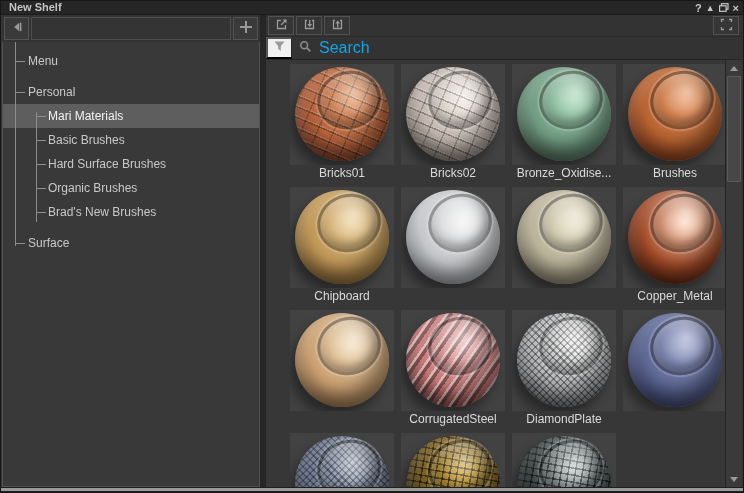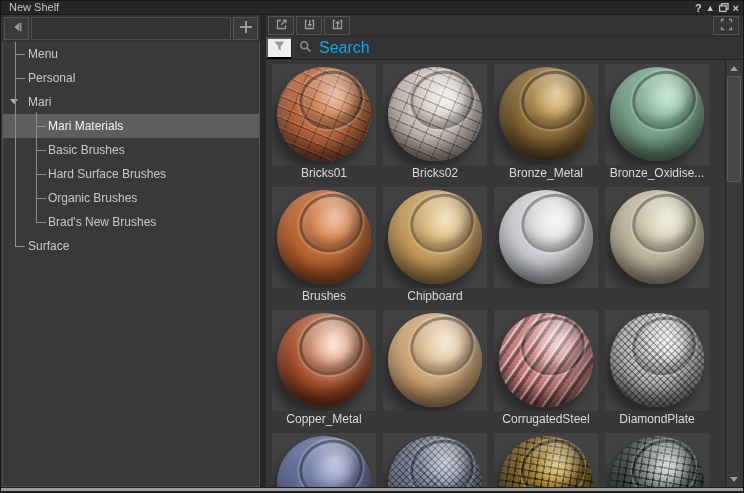--- a/index.html
+++ b/index.html
@@ -8,21 +8,21 @@
 
   .window{
     position:relative; width:744px; height:493px;
     background:#373737; border:1px solid #161616; overflow:hidden;
   }
   
   .titlebar{
     height:14px; background:#262626; display:flex; align-items:center;
     padding:0 4px 0 8px; border-bottom:1px solid #1a1a1a;
   }
-  .titlebar-title{ font-size:11px; color:#c4c4c4; line-height:13px; }
+  .titlebar-title{ font-size:11px; color:#c4c4c4; line-height:13px;font-weight:bold; }
   .titlebar-controls{ margin-left:auto; display:flex; align-items:center; gap:4px; }
   .tb-ctl{ font-size:11px; font-weight:bold; color:#c8c8c8; line-height:12px; cursor:default; }
   .tb-ctl.tri{ font-size:9px; }
   .restore-svg{ display:block; }
 
   
   .main{ position:absolute; top:14px; left:1px; right:1px; bottom:5px; display:flex; }
 
   
   .left-panel{ width:258px; display:flex; flex-direction:column; background:#373737; }
@@ -33,21 +33,21 @@
   }
   .name-field{ flex:1; height:23px; background:#343434; border:1px solid #4e4e4e; }
   .tree{
     position:relative; flex:1; background:#393939;
     border:1px solid #515151; border-top:none; overflow:hidden;
   }
   .tree-row{
     position:relative; height:24px; line-height:24px; font-size:12px;
     color:#c8c8c8; white-space:nowrap; z-index:1; cursor:pointer;
   }
-  .tree-row.lvl0{ padding-left:25px; }
+  .tree-row.lvl0{ padding-left:25px;margin-top:7px; }
   .tree-row.lvl1{ padding-left:45px; }
   .tree-row.selected{ background:#5e5e5e; color:#f2f2f2; }
   .tree-row::before{ content:""; position:absolute; top:12px; height:1px; background:#909090; }
   .tree-row.lvl0::before{ left:12px; width:10px; }
   .tree-row.lvl1::before{ left:33px; width:10px; }
   .tree-row.has-expander::before{ display:none; }
   .expander{
     position:absolute; left:7px; top:9px; width:0; height:0;
     border-left:4px solid transparent; border-right:4px solid transparent;
     border-top:5px solid #b0b0b0;
@@ -68,21 +68,21 @@
   .rt-spacer{ flex:1; }
   .search-row{ height:24px; background:#333333; border-top:1px solid #2b2b2b; border-bottom:1px solid #262626; display:flex; align-items:stretch; }
   .filter-btn{
     width:26px; border-right:1px solid #262626; display:flex; align-items:center; justify-content:center; cursor:pointer;
   }
   .search-field{ flex:1; display:flex; align-items:center; gap:7px; padding-left:7px; cursor:text; }
   .search-placeholder{ font-size:16px; color:#0ea5e9; }
 
   .content{ flex:1; display:flex; min-height:0; }
   .grid{
-    flex:1; padding:4px 0 0 6px; overflow:hidden;
+    flex:1; padding:4px 0 0 24px; overflow:hidden;
     display:grid; grid-template-columns:repeat(4,104px); gap:5px 7px; align-content:start;
   }
   .tile{ width:104px; cursor:pointer; }
   .thumb{ width:104px; height:101px; background:#424242; position:relative; overflow:hidden; }
   .ball{
     position:absolute; left:5px; top:3px; width:94px; height:94px; border-radius:50%;
     box-shadow:-5px 9px 12px rgba(0,0,0,0.40),
                inset -10px -12px 18px rgba(0,0,0,0.40),
                inset 6px 8px 12px rgba(255,255,255,0.14);
   }
@@ -151,21 +151,20 @@
               <rect class="fl" x="1" y="6" width="12" height="2"></rect>
             </svg>
           </span>
         </button>
       </div>
       <div class="tree" id="tree">
         <div class="guide guide-root"></div>
         <div class="guide guide-child"></div>
       <div class="tree-row lvl0"><span>Menu</span></div>
           <div class="tree-row lvl0"><span>Personal</span></div>
-          <div class="tree-row lvl0 has-expander"><span class="expander"></span><span>Mari</span></div>
           <div class="tree-row lvl1 selected"><span>Mari Materials</span></div>
           <div class="tree-row lvl1"><span>Basic Brushes</span></div>
           <div class="tree-row lvl1"><span>Hard Surface Brushes</span></div>
           <div class="tree-row lvl1"><span>Organic Brushes</span></div>
           <div class="tree-row lvl1"><span>Brad's New Brushes</span></div>
           <div class="tree-row lvl0"><span>Surface</span></div>
         </div>
     </div>
 
     <div class="divider"></div>
@@ -245,28 +244,20 @@
             <div class="tile">
               <div class="thumb">
                 <div class="ball" style="background: radial-gradient(circle at 62% 26%, rgba(255, 255, 255, 0.45), rgba(255, 255, 255, 0) 30%), repeating-linear-gradient(23deg, rgba(0, 0, 0, 0.28) 0px, rgba(0, 0, 0, 0.28) 1.5px, rgba(255, 255, 255, 0.12) 1.5px, rgba(255, 255, 255, 0.12) 3px, transparent 3px, transparent 10px), repeating-linear-gradient(113deg, rgba(0, 0, 0, 0.22) 0px, rgba(0, 0, 0, 0.22) 1.5px, transparent 1.5px, transparent 15px), radial-gradient(circle at 60% 35%, rgb(240, 233, 226), rgb(192, 180, 172) 52%, rgb(88, 80, 72) 88%);">
                   <div class="ring"></div>
                 </div>
               </div>
               <div class="tile-label">Bricks02</div>
             </div>
             <div class="tile">
               <div class="thumb">
-                <div class="ball" style="background: radial-gradient(circle at 62% 26%, rgba(255, 255, 255, 0.45), rgba(255, 255, 255, 0) 30%), radial-gradient(circle at 60% 35%, rgb(217, 178, 105), rgb(124, 96, 48) 52%, rgb(36, 26, 12) 88%);">
-                  <div class="ring"></div>
-                </div>
-              </div>
-              <div class="tile-label">Bronze_Metal</div>
-            </div>
-            <div class="tile">
-              <div class="thumb">
                 <div class="ball" style="background: radial-gradient(circle at 62% 26%, rgba(255, 255, 255, 0.45), rgba(255, 255, 255, 0) 30%), radial-gradient(circle at 60% 35%, rgb(168, 216, 184), rgb(111, 154, 128) 52%, rgb(53, 70, 58) 88%);">
                   <div class="ring"></div>
                 </div>
               </div>
               <div class="tile-label">Bronze_Oxidise...</div>
             </div>
             <div class="tile">
               <div class="thumb">
                 <div class="ball" style="background: radial-gradient(circle at 62% 26%, rgba(255, 255, 255, 0.45), rgba(255, 255, 255, 0) 30%), radial-gradient(circle at 60% 35%, rgb(232, 154, 104), rgb(180, 96, 47) 52%, rgb(88, 34, 15) 88%);">
                   <div class="ring"></div>

